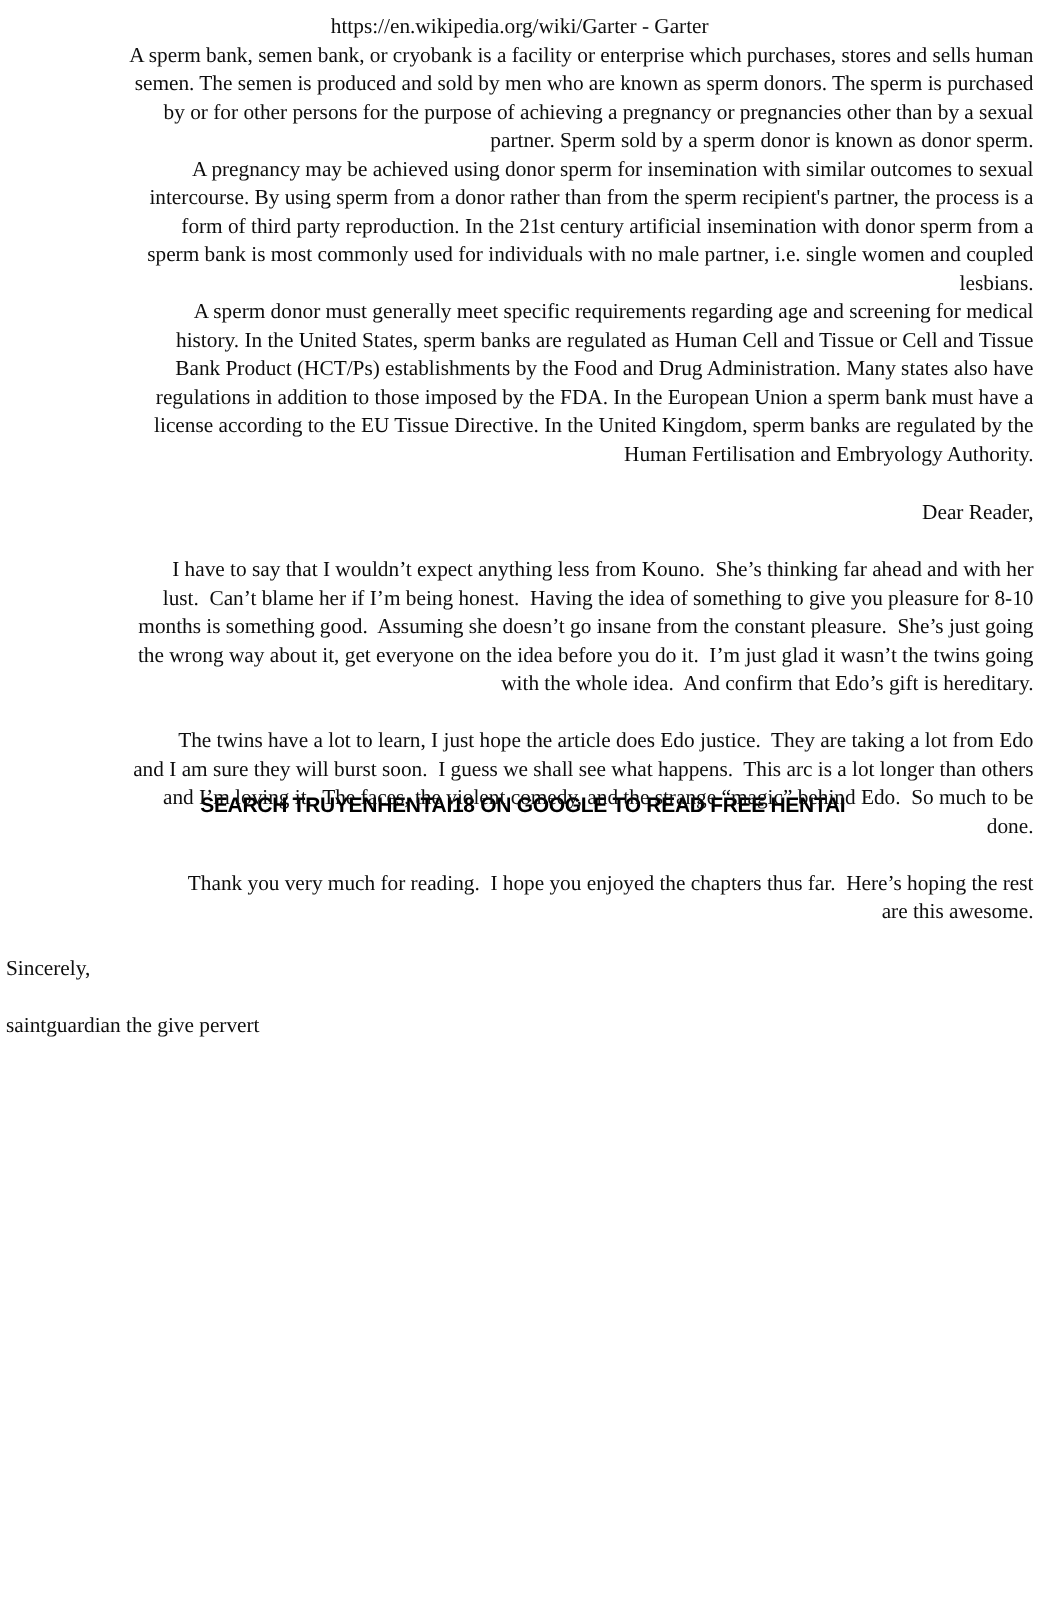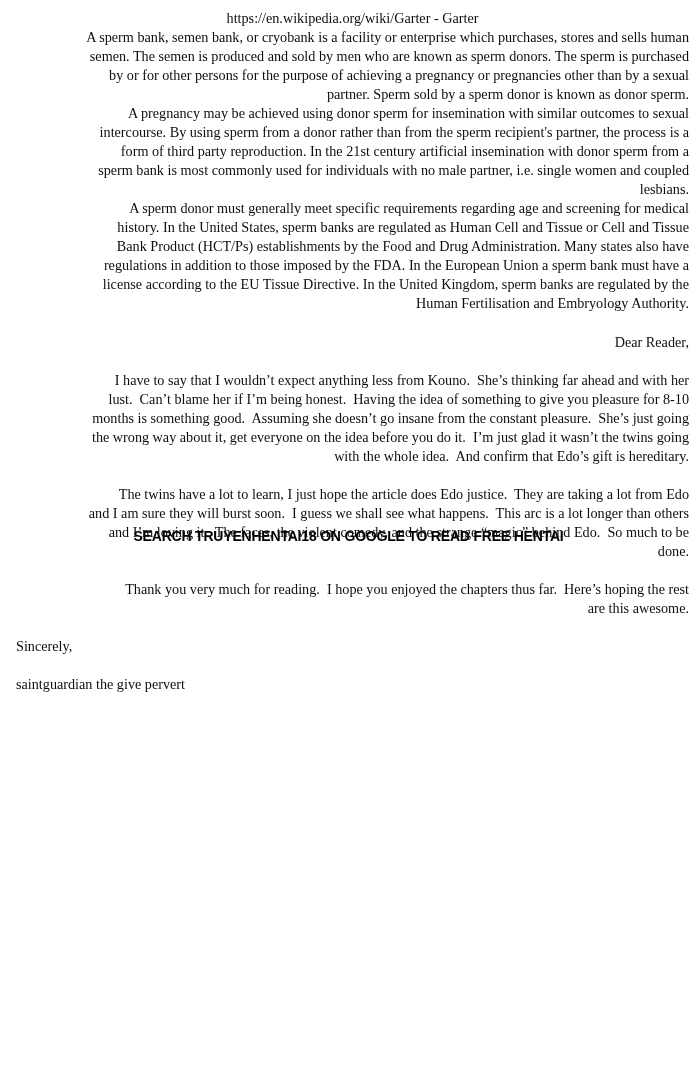--- a/index.html
+++ b/index.html
@@ -2,21 +2,21 @@
 <html><head>
 <meta charset="utf-8">
 <style>
   html, body { margin: 0; padding: 0; background: #ffffff; }
   .page {
     position: relative;
     width: 697px;
     height: 1077px;
     background: #ffffff;
     box-sizing: border-box;
-    padding: 9px 8px 0 16px;
+    padding: 9px 8px 0 4px;
     font-family: "Liberation Serif", serif;
     font-size: 14.2px;
     line-height: 19px;
     color: #0d0d0d;
     overflow: hidden;
   }
   .url-line {
     text-align: center;
     white-space: pre-wrap;
   }

